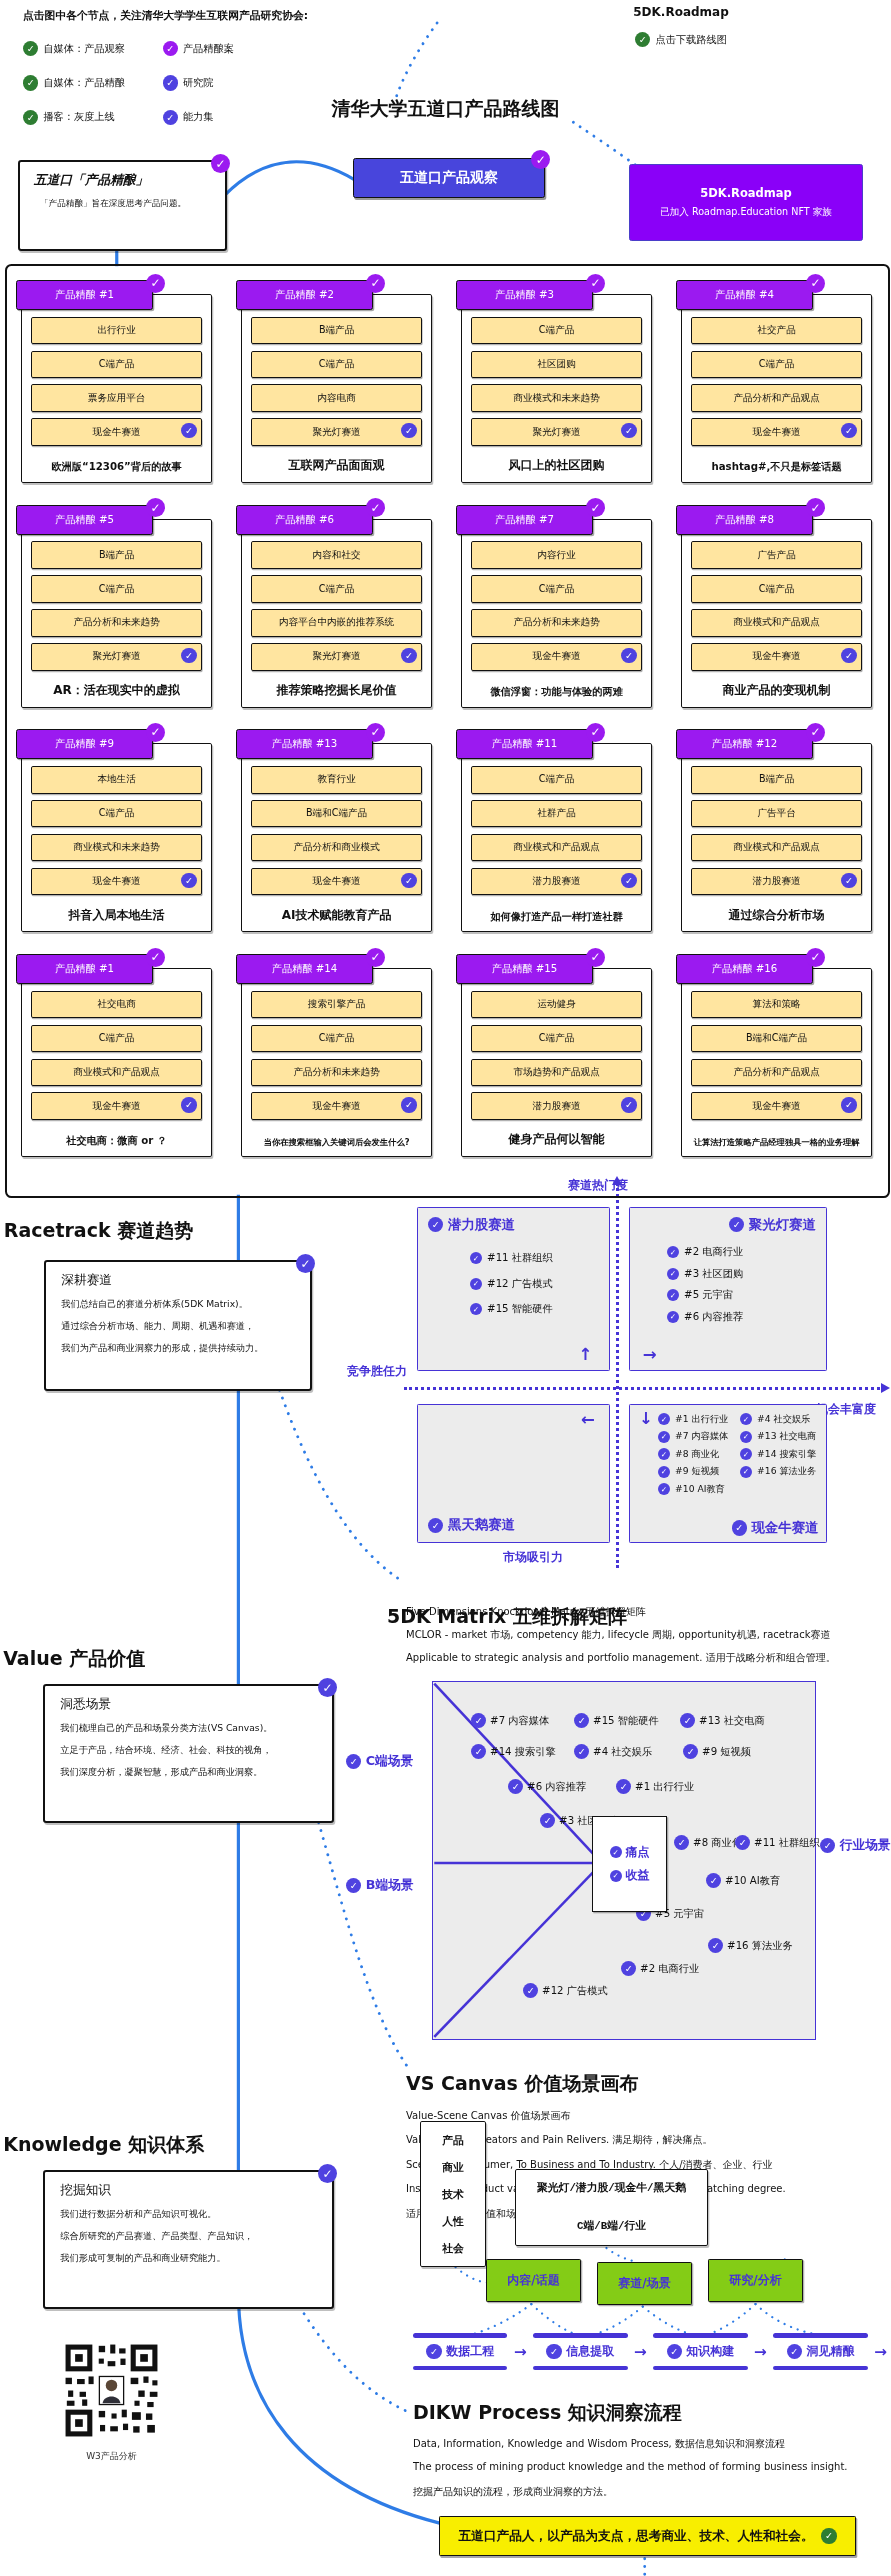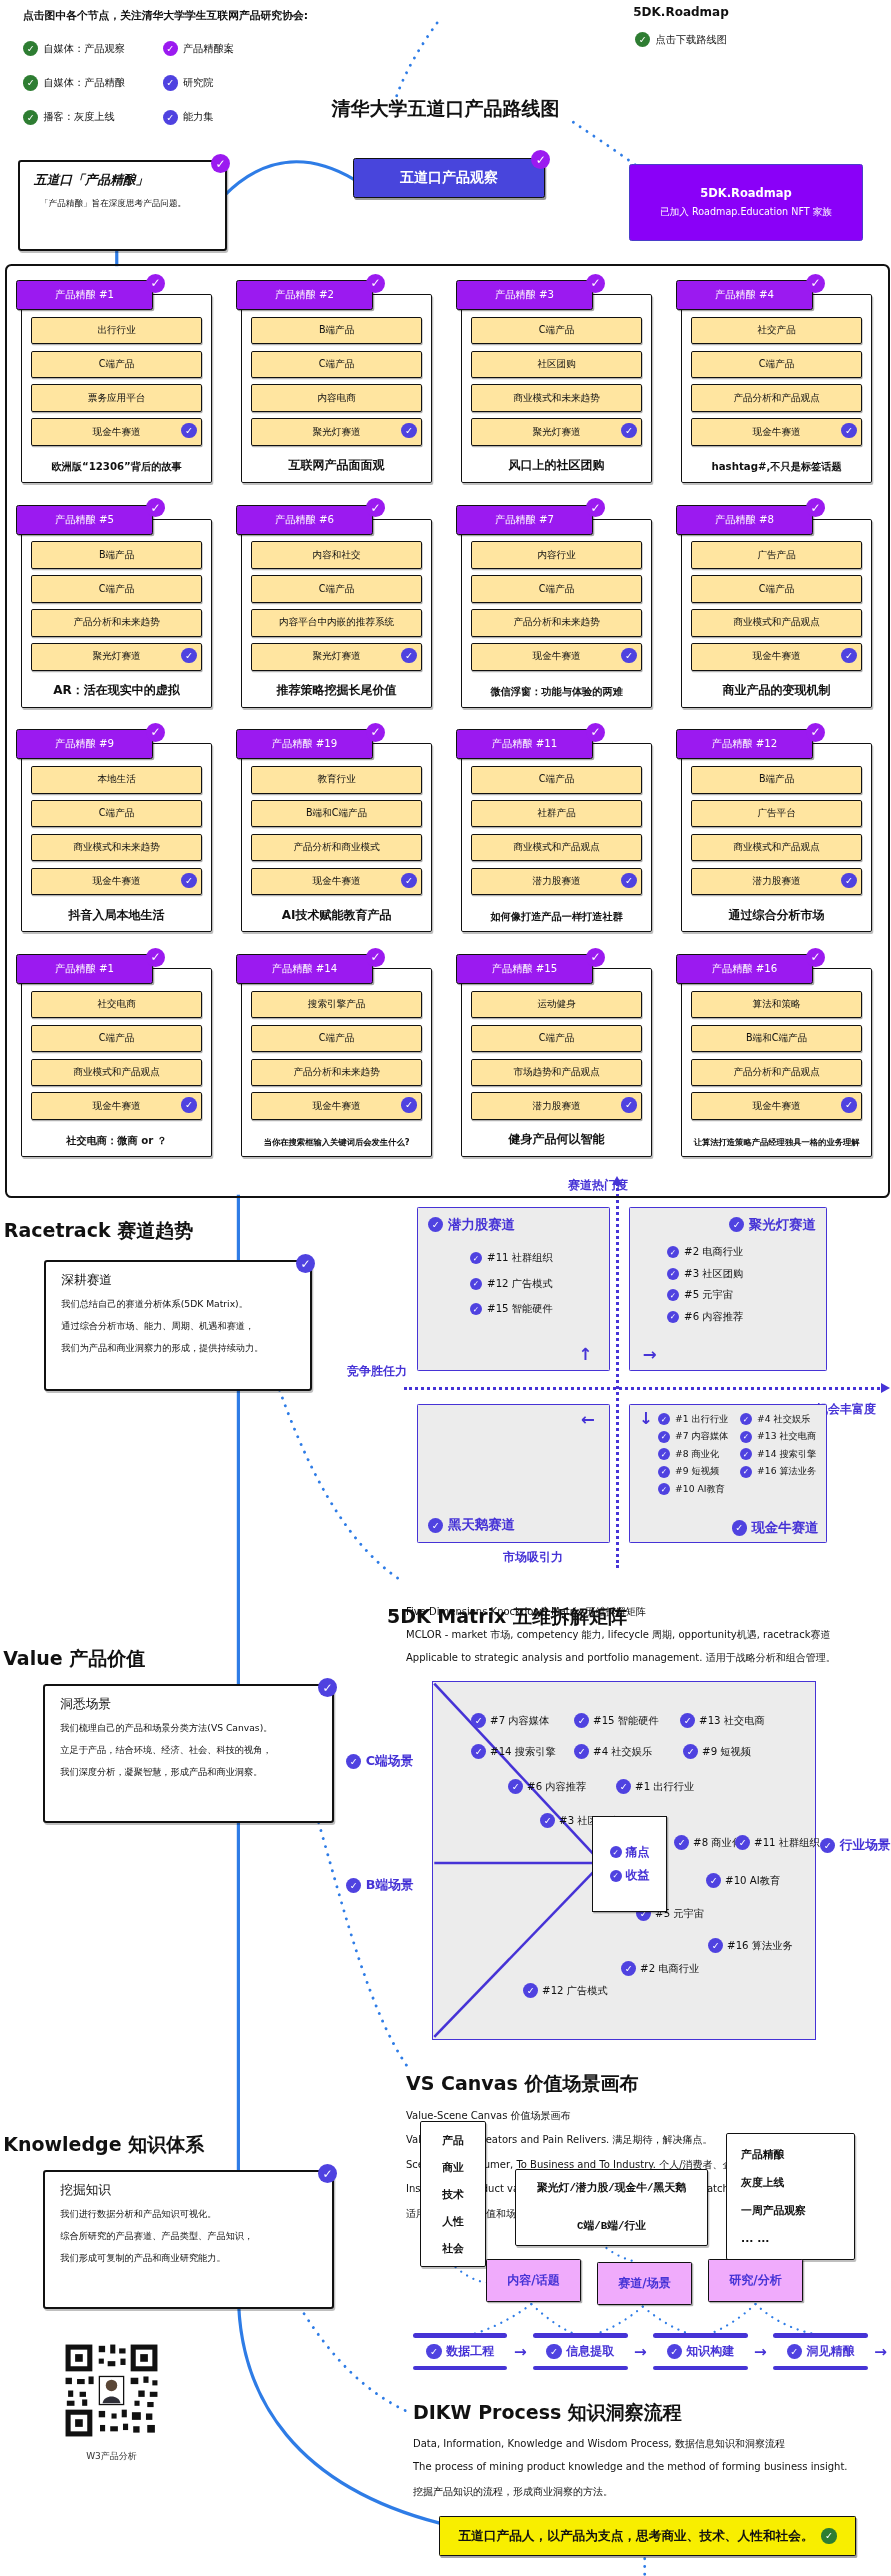--- a/index.html
+++ b/index.html
@@ -75,21 +75,21 @@
   .f-item{position:absolute;display:flex;align-items:center;gap:3.8px;font-size:10.2px;white-space:nowrap;z-index:2;}
   .center-box{position:absolute;left:159px;top:134px;width:73px;height:94px;background:#fff;border:1.9px solid #111;
               display:flex;flex-direction:column;align-items:center;justify-content:center;gap:6.4px;z-index:2;
               box-shadow:1.3px 1.3px 0 rgba(0,0,0,.3);}
   .center-box .row{display:flex;align-items:center;gap:3.8px;color:#4633d6;font-size:12px;font-weight:bold;}
   .scene-label{position:absolute;display:flex;align-items:center;gap:4.5px;color:#4633d6;font-size:12.7px;font-weight:bold;z-index:1;}
   
   .src-box{position:absolute;background:#fff;border:1.9px solid #111;border-radius:1.9px;z-index:1;
            display:flex;flex-direction:column;justify-content:center;box-shadow:1.3px 1.9px 0 rgba(0,0,0,.25);}
   .src-line{text-align:center;font-size:10.8px;font-weight:bold;line-height:27px;}
-  .stage-box{position:absolute;background:#f0abfc;border:1.9px solid #111;border-radius:1.3px;display:flex;align-items:center;
+  .stage-box{position:absolute;background:#84cc16;border:1.9px solid #111;border-radius:1.3px;display:flex;align-items:center;
              justify-content:center;color:#4633d6;font-size:12px;font-weight:bold;z-index:1;
              box-shadow:1.3px 1.3px 0 rgba(0,0,0,.3);}
   .flow{left:413px;top:2333px;width:474px;display:flex;align-items:center;gap:6.4px;z-index:1;}
   .flow-step{display:flex;flex-direction:column;gap:5.7px;flex:1;}
   .flow-bar{height:4.5px;background:#4633d6;border-radius:2.5px;}
   .flow-label{display:flex;align-items:center;justify-content:center;gap:4.5px;color:#4633d6;
               font-size:12px;font-weight:bold;white-space:nowrap;}
   .flow-arrow{color:#4633d6;font-size:15.3px;font-weight:bold;flex:0 0 auto;}
   .flow .flow-step:first-child + .flow-arrow{}
   
@@ -371,21 +371,21 @@
             <div class="tag">
               <span>现金牛赛道</span>
               <span class="chk chk-md c-indigo tag-chk">✓</span>
             </div>
             <div class="card-title">抖音入局本地生活</div>
           </div>
         </div>
 
         <div class="card">
           <span class="badge chk chk-lg c-purple card-badge">✓</span>
-          <div class="card-header">产品精酿 #19</div>
+          <div class="card-header">产品精酿 #13</div>
           <div class="card-body">
             <div class="tag">
               <span>教育行业</span>
             </div>
             <div class="tag">
               <span>B端和C端产品</span>
             </div>
             <div class="tag">
               <span>产品分析和商业模式</span>
             </div>
@@ -813,26 +813,20 @@
   <div class="src-box" style="left:420px;top:2121px;width:64px;height:144px;">
     <div class="src-line">产品</div>
       <div class="src-line">商业</div>
       <div class="src-line">技术</div>
       <div class="src-line">人性</div>
       <div class="src-line">社会</div>
   </div>
   <div class="src-box" style="left:515px;top:2169px;width:191px;height:75px;gap:23px;font-family:Liberation Mono, monospace;">
     <div class="src-line" style="line-height:15.3px;">聚光灯/潜力股/现金牛/黑天鹅</div>
       <div class="src-line" style="line-height:15.3px;">C端/B端/行业</div>
-  </div>
-  <div class="src-box" style="left:726px;top:2133px;width:122px;height:125px;padding-left:5.1px;">
-    <div class="src-line" style="line-height:28px;text-align:left;padding-left:9px;">产品精酿</div>
-      <div class="src-line" style="line-height:28px;text-align:left;padding-left:9px;">灰度上线</div>
-      <div class="src-line" style="line-height:28px;text-align:left;padding-left:9px;">一周产品观察</div>
-      <div class="src-line" style="line-height:28px;text-align:left;padding-left:9px;">... ...</div>
   </div>
 
     <div class="stage-box" style="width: 93px; height: 41px; left: 486px; top: 2259px;">
       <span>内容/话题</span>
     </div>
 
     <div class="stage-box" style="width: 93px; height: 41px; left: 597px; top: 2262px;">
       <span>赛道/场景</span>
     </div>
 

